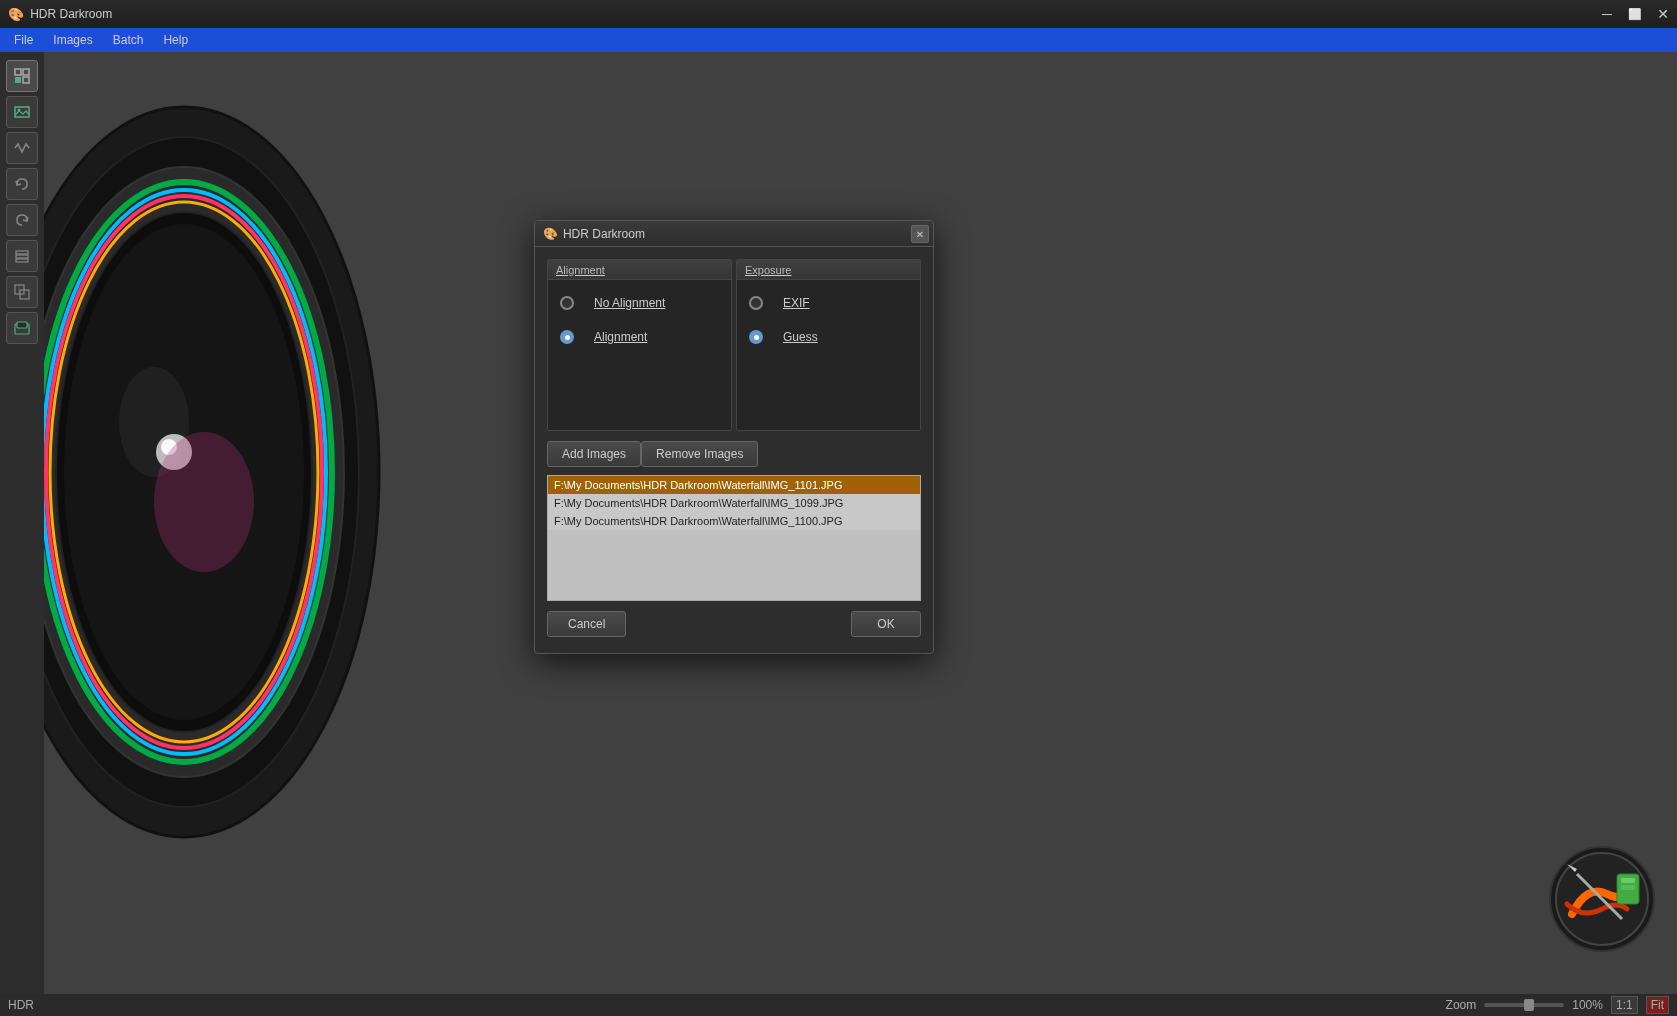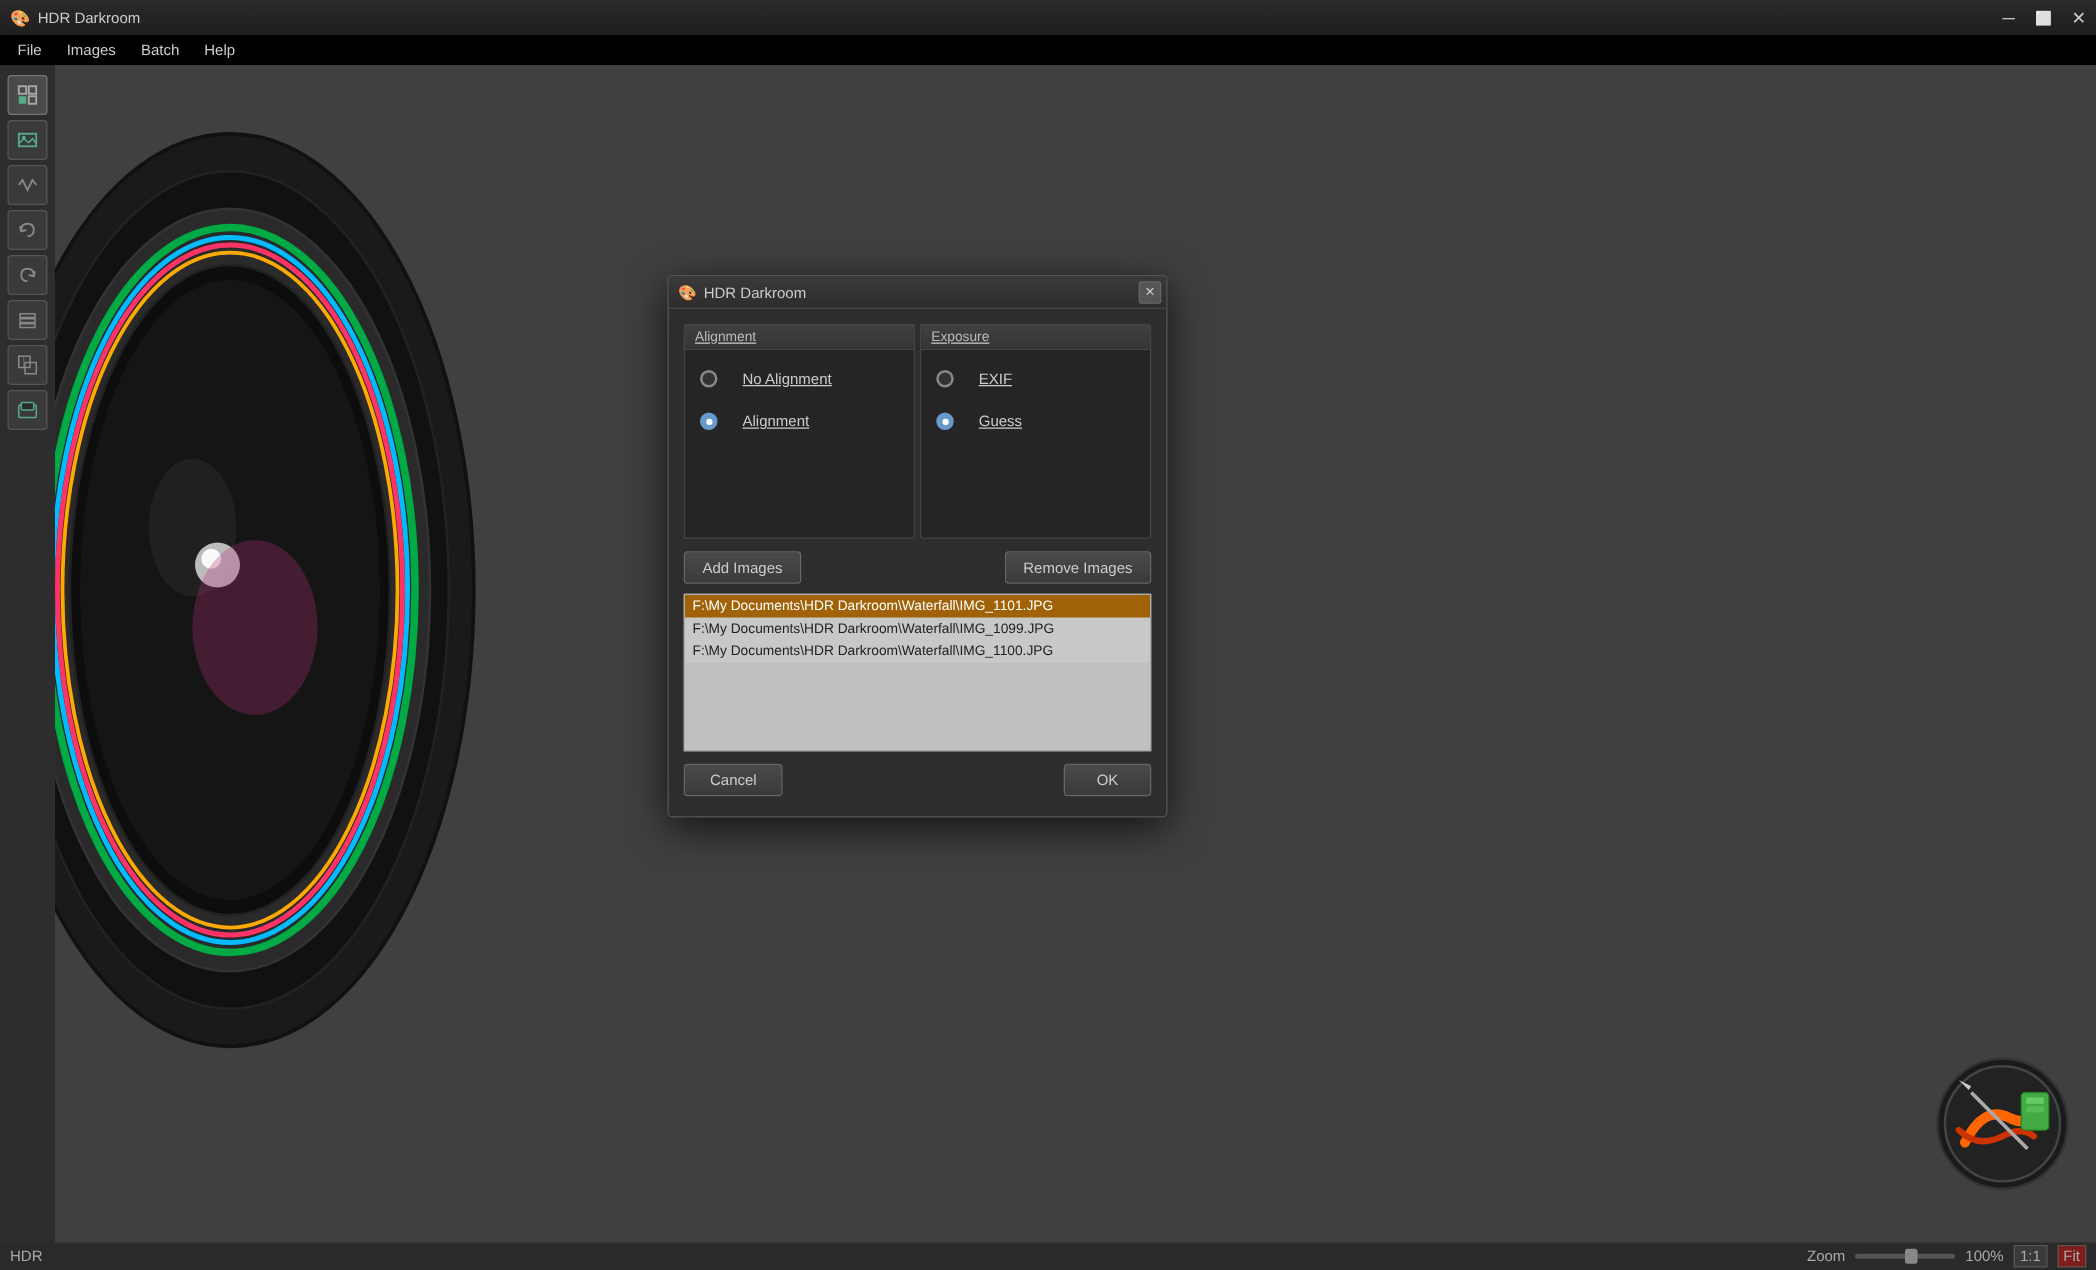--- a/index.html
+++ b/index.html
@@ -40,21 +40,21 @@
       justify-content: center;
       cursor: pointer;
       color: #ccc;
       font-size: 14px;
     }
 
     
     #menubar {
       width: 100%;
       height: 24px;
-      background: #000000;
+      background: #1d4ed8;
       display: flex;
       align-items: center;
       padding: 0 4px;
       text-align: right;
     }
     .menu-item {
       padding: 3px 10px;
       color: #ccc;
       cursor: pointer;
       font-size: 12px;
@@ -241,21 +241,20 @@
       background: white;
     }
     .radio-label {
       color: #ccc;
       font-size: 12px;
     }
 
     
     #buttons-row {
       display: flex;
-      justify-content: space-between;
       margin-bottom: 8px;
     }
 
     .action-btn {
       padding: 5px 14px;
       background: linear-gradient(to bottom, #4a4a4a, #3a3a3a);
       border: 1px solid #666;
       border-radius: 3px;
       color: #ccc;
       font-size: 12px;

